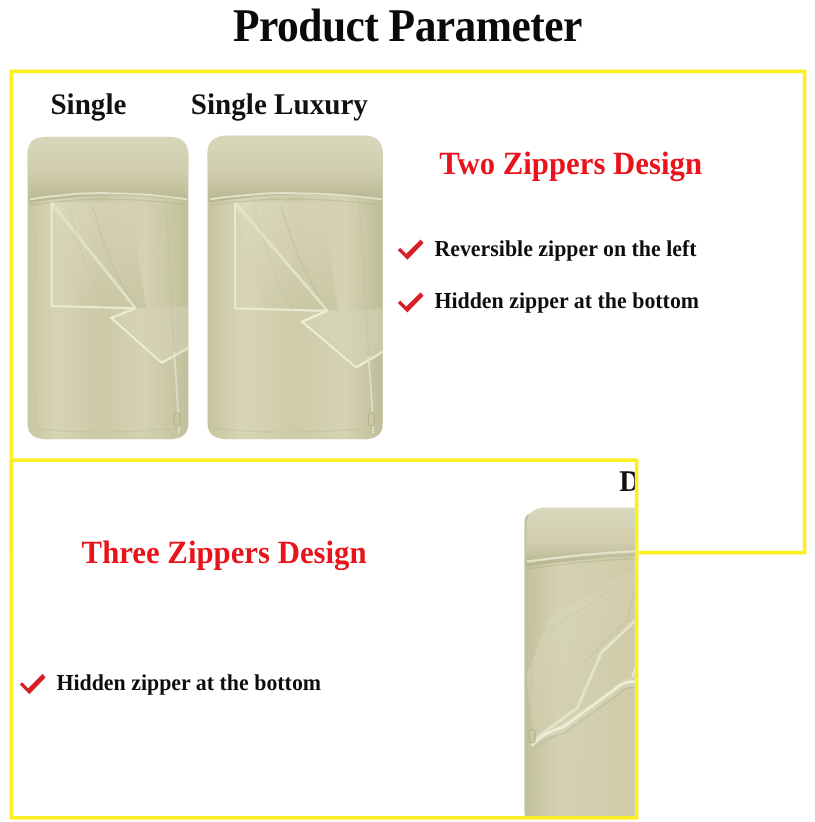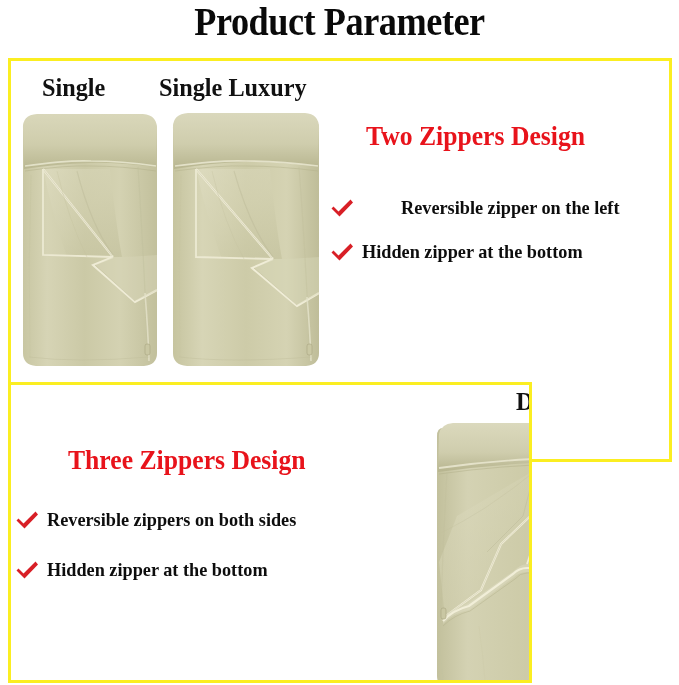--- a/index.html
+++ b/index.html
@@ -85,21 +85,21 @@
   .bullet .btext{
     font-family:"Liberation Serif",serif;
     font-weight:bold;
     font-size:19px;
     line-height:22px;
     color:#0d0d0d;
     transform:scaleX(0.96);
     transform-origin:0 50%;
     display:block;
   }
-  #bul-t1{left:318px;top:136px;gap:39px;}
+  #bul-t1{left:318px;top:136px;}
   #bul-t2{left:318px;top:180px;}
   #bul-b1{left:3px;top:124px;}
   #bul-b2{left:3px;top:174px;}
 
   
   .product{position:absolute;}
   #prod-single{left:6px;top:44px;width:146px;height:266px;}
   #prod-single-luxury{left:155px;top:42px;width:160px;height:268px;}
   #prod-double{left:412px;top:27px;width:268px;height:274px;}
   .product svg{display:block;width:100%;height:100%;}
@@ -228,26 +228,20 @@
       <span class="btext">Hidden zipper at the bottom</span>
     </div>
   </div>
 
   <div class="panel" id="panel-bottom">
 
     <div class="caption" id="cap-double">Double</div>
 
     <div class="red-heading" id="head-three">Three Zippers Design</div>
 
-    <div class="bullet" id="bul-b1">
-      <svg class="tick" viewBox="0 0 26 22">
-        <path d="M2.5,11.5 L4.5,9.5 L9.5,14.5 L21.5,2.5 L24,5.5 L10.5,19.5 Z" fill="#d81f26"></path>
-      </svg>
-      <span class="btext">Reversible zippers on both sides</span>
-    </div>
 
     <div class="bullet" id="bul-b2">
       <svg class="tick" viewBox="0 0 26 22">
         <path d="M2.5,11.5 L4.5,9.5 L9.5,14.5 L21.5,2.5 L24,5.5 L10.5,19.5 Z" fill="#d81f26"></path>
       </svg>
       <span class="btext">Hidden zipper at the bottom</span>
     </div>
 
     <div class="product" id="prod-double">
       <svg viewBox="0 0 268 274" preserveAspectRatio="none">

